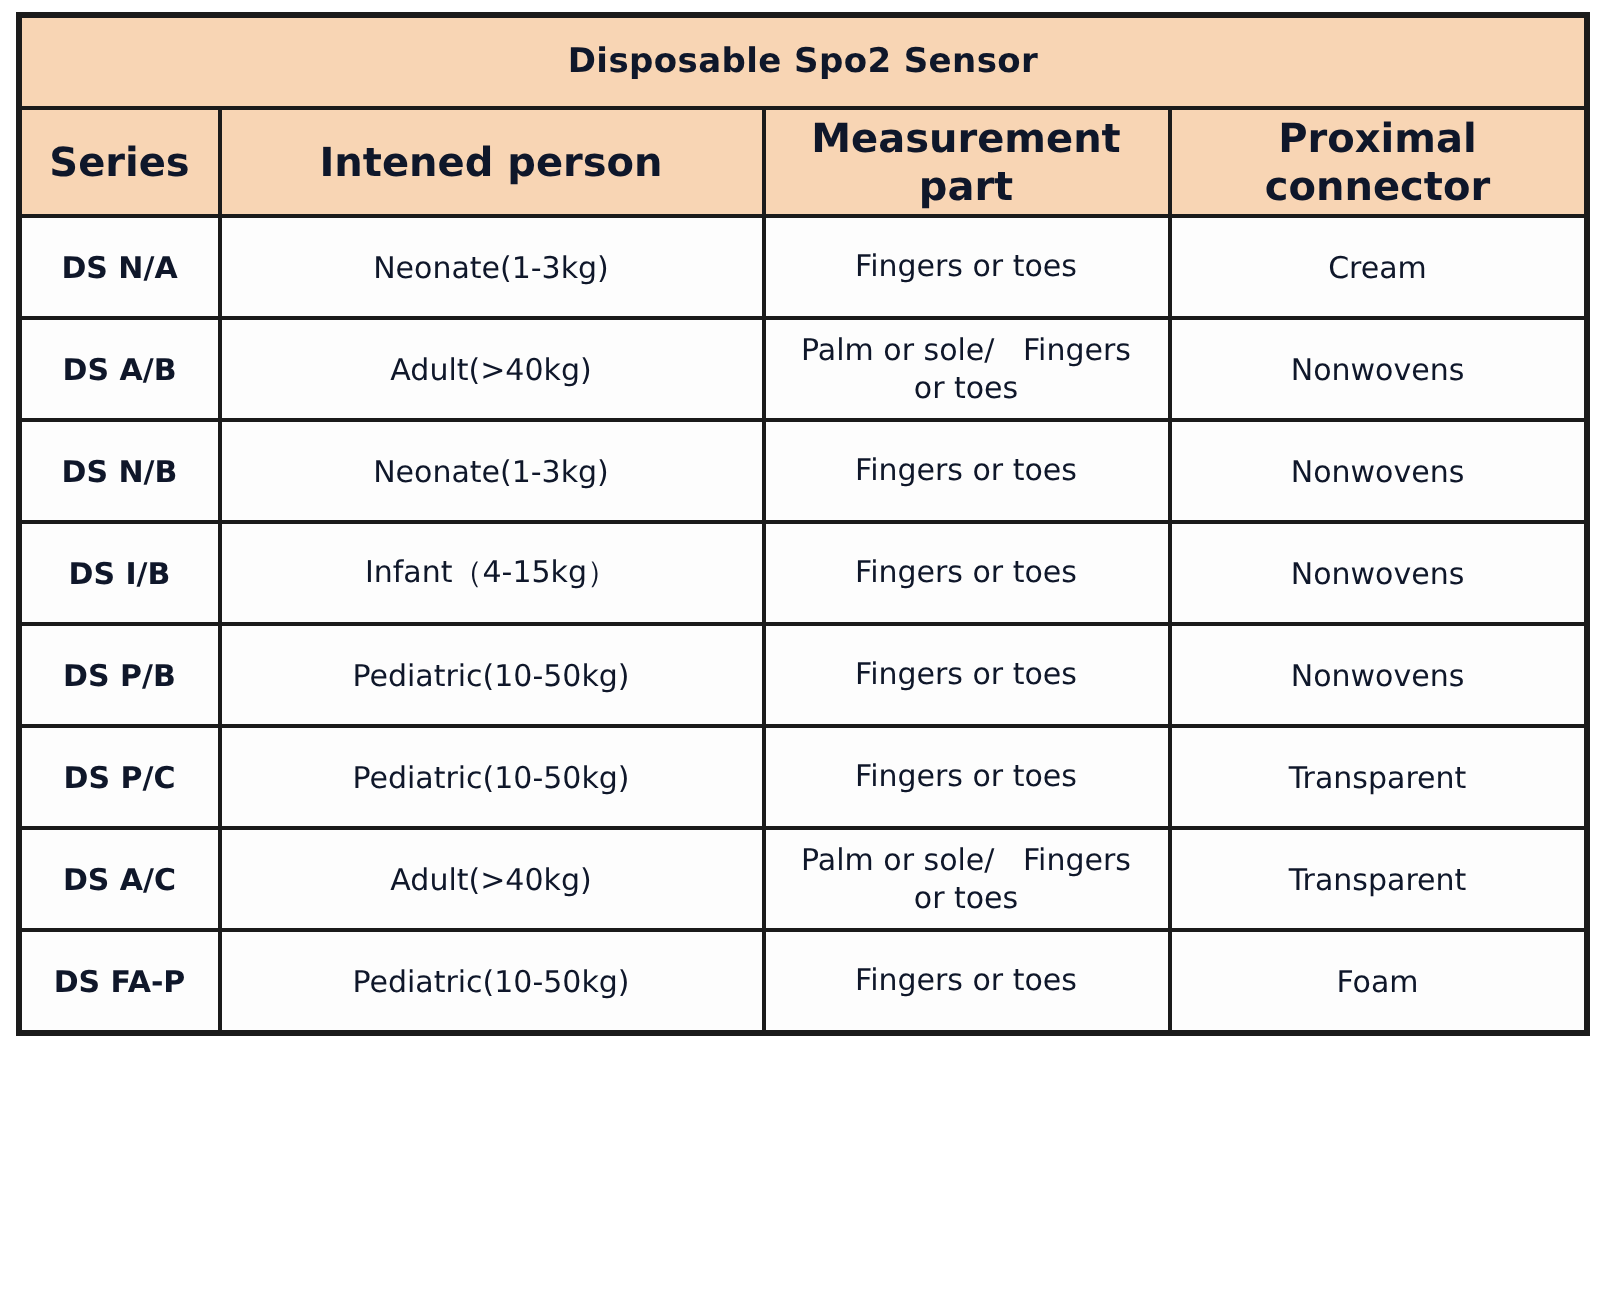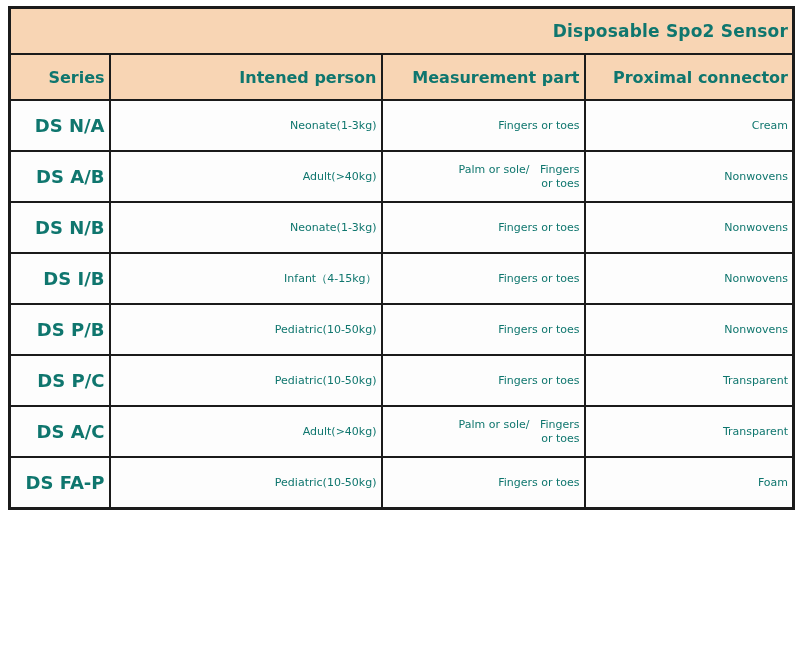--- a/index.html
+++ b/index.html
@@ -19,50 +19,50 @@
     padding: 6px 8px 0 8px;
   }
   table.spec {
     border-collapse: collapse;
     table-layout: fixed;
     width: 784px;
     background: #fdfdfd;
   }
   table.spec th, table.spec td {
     border: 2px solid #1b1b1b;
-    text-align: right;
+    text-align: center;
     vertical-align: middle;
-    color: #0f766e;
+    color: #0f172a;
     padding: 2px 4px;
     overflow: hidden;
   }
   
   table.spec { border: 3px solid #1b1b1b; }
 
   .title-row th {
     background: #f8d5b4;
     height: 40px;
     font-size: 17px;
     font-weight: bold;
     letter-spacing: 0.2px;
   }
   .header-row th {
     background: #f8d5b4;
     height: 40px;
-    font-size: 16px;
+    font-size: 20px;
     font-weight: bold;
   }
   .data-row td {
     height: 45px;
-    font-size: 11px;
+    font-size: 15px;
     background: #fdfdfd;
   }
   .data-row td.series-cell {
     font-weight: bold;
-    font-size: 18px;
+    font-size: 15px;
   }
   .data-row td.part-cell {
     white-space: pre-wrap;
     line-height: 1.25;
   }
 </style>
 </head>
 <body>
 
 <div class="sheet">

